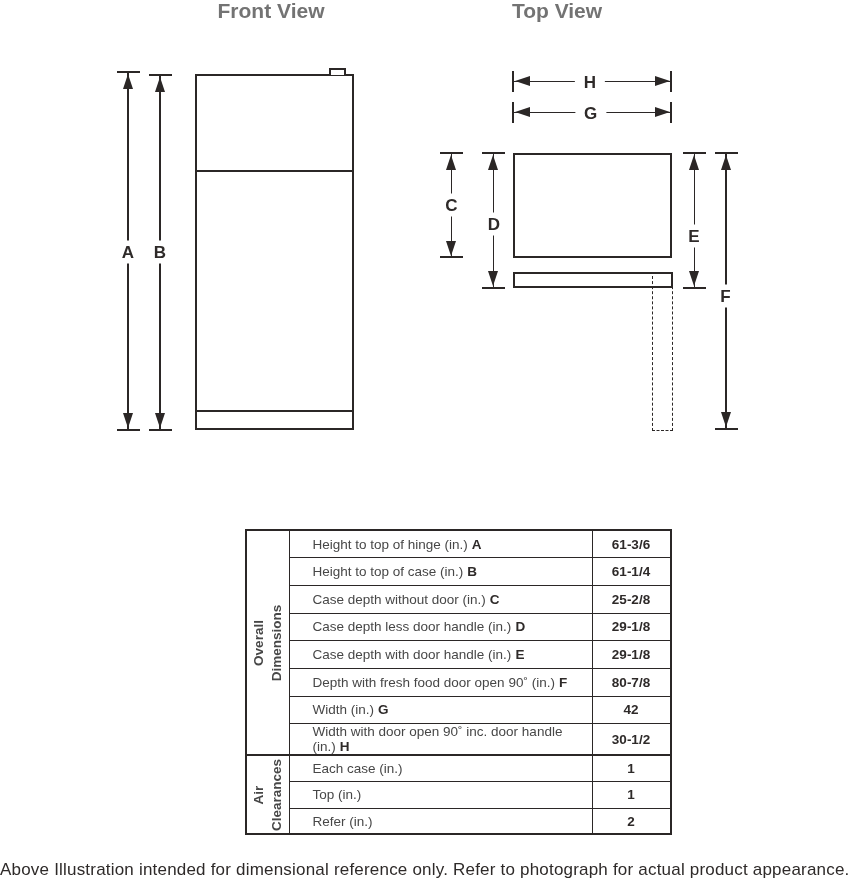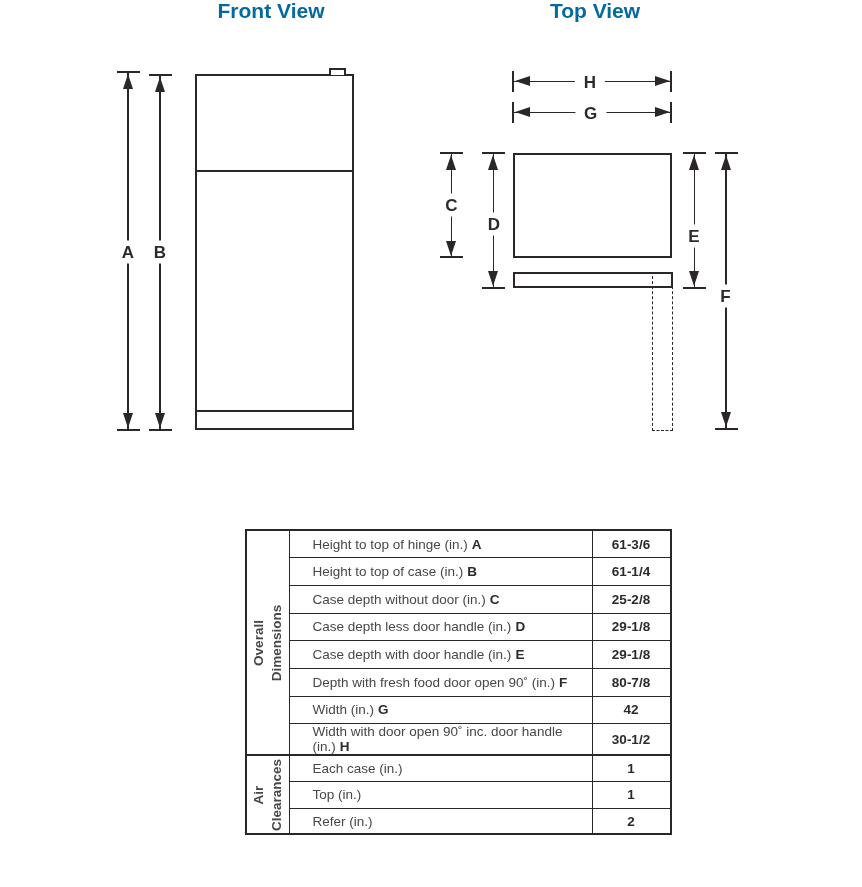--- a/index.html
+++ b/index.html
@@ -4,21 +4,21 @@
 <style>
   :root{
     --ink:#2b2726;
     --text:#474747;
   }
   *{margin:0;padding:0;box-sizing:border-box;}
   html,body{background:#fff;}
   body{font-family:"Liberation Sans","DejaVu Sans",sans-serif;color:var(--ink);}
   .canvas{position:relative;width:862px;height:887px;background:#fff;overflow:hidden;}
 
-  .view-title{position:absolute;transform:translateX(-50%);font-size:21px;font-weight:700;color:#0369a1;white-space:nowrap;}
+  .view-title{position:absolute;transform:translateX(-50%);font-size:21px;font-weight:700;color:#737373;white-space:nowrap;}
 
   
   .rect{position:absolute;border:2px solid var(--ink);background:#fff;}
   .hline{position:absolute;background:var(--ink);height:2px;}
   .vline{position:absolute;background:var(--ink);width:1.8px;}
   .tick-h{position:absolute;background:var(--ink);width:23px;height:2px;}
   .tick-v{position:absolute;background:var(--ink);width:2px;height:21px;}
   .tri{position:absolute;width:0;height:0;}
   .tri.up{border-left:5.5px solid transparent;border-right:5.5px solid transparent;border-bottom:15px solid var(--ink);}
   .tri.down{border-left:5.5px solid transparent;border-right:5.5px solid transparent;border-top:15px solid var(--ink);}
@@ -40,21 +40,21 @@
   .rot{position:absolute;top:50%;left:50%;transform:translate(-50%,-50%) rotate(-90deg);font-weight:700;font-size:13.5px;line-height:1.35;text-align:center;white-space:nowrap;color:var(--text);}
 
   .caption{position:absolute;left:0;top:860px;width:862px;font-size:17px;letter-spacing:0.2px;color:#2e2a29;white-space:nowrap;}
 </style>
 </head>
 <body>
 
 <div class="canvas">
 
   <div class="view-title" style="left:271px;top:-1px;">Front View</div>
-  <div class="view-title" style="left:595px;top:-1px;">Top View</div>
+  <div class="view-title" style="left:557px;top:-1px;">Top View</div>
 
   <div class="rect" style="left:195px;top:74px;width:158.5px;height:356px;"></div>
   <div class="hline" style="left:197px;top:170px;width:154.5px;"></div>
   <div class="hline" style="left:197px;top:410px;width:154.5px;height:1.5px;"></div>
   <div class="rect" style="left:329px;top:68px;width:17px;height:7px;border-bottom:none;"></div>
 
   <div class="tick-h" style="left:116.5px;top:70.5px;"></div>
   <div class="tick-h" style="left:116.5px;top:428.5px;"></div>
   <div class="vline" style="left:127.1px;top:72px;height:357px;"></div>
   <div class="tri up" style="left:122.5px;top:73.5px;"></div>
@@ -175,14 +175,15 @@
         <td class="desc"><span>Top (in.)</span><span class="dim-letter"></span></td>
         <td class="val">1</td>
       </tr>
       <tr class="air">
         <td class="desc"><span>Refer (in.)</span><span class="dim-letter"></span></td>
         <td class="val">2</td>
       </tr>
     </tbody>
   </table>
 
+  <div class="caption">Above Illustration intended for dimensional reference only. Refer to photograph for actual product appearance.</div>
 
 </div>
 
 </body></html>

